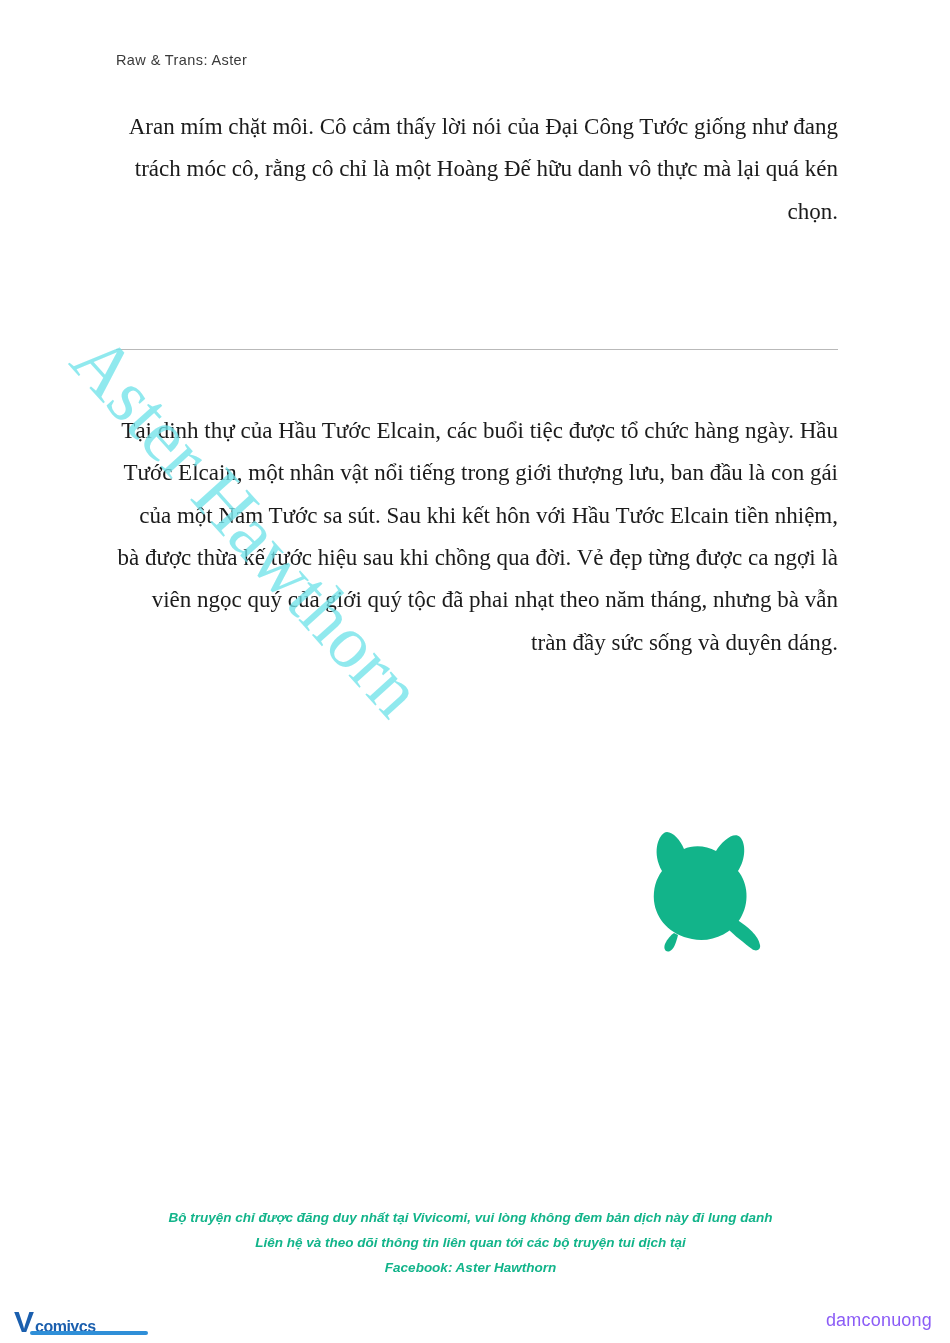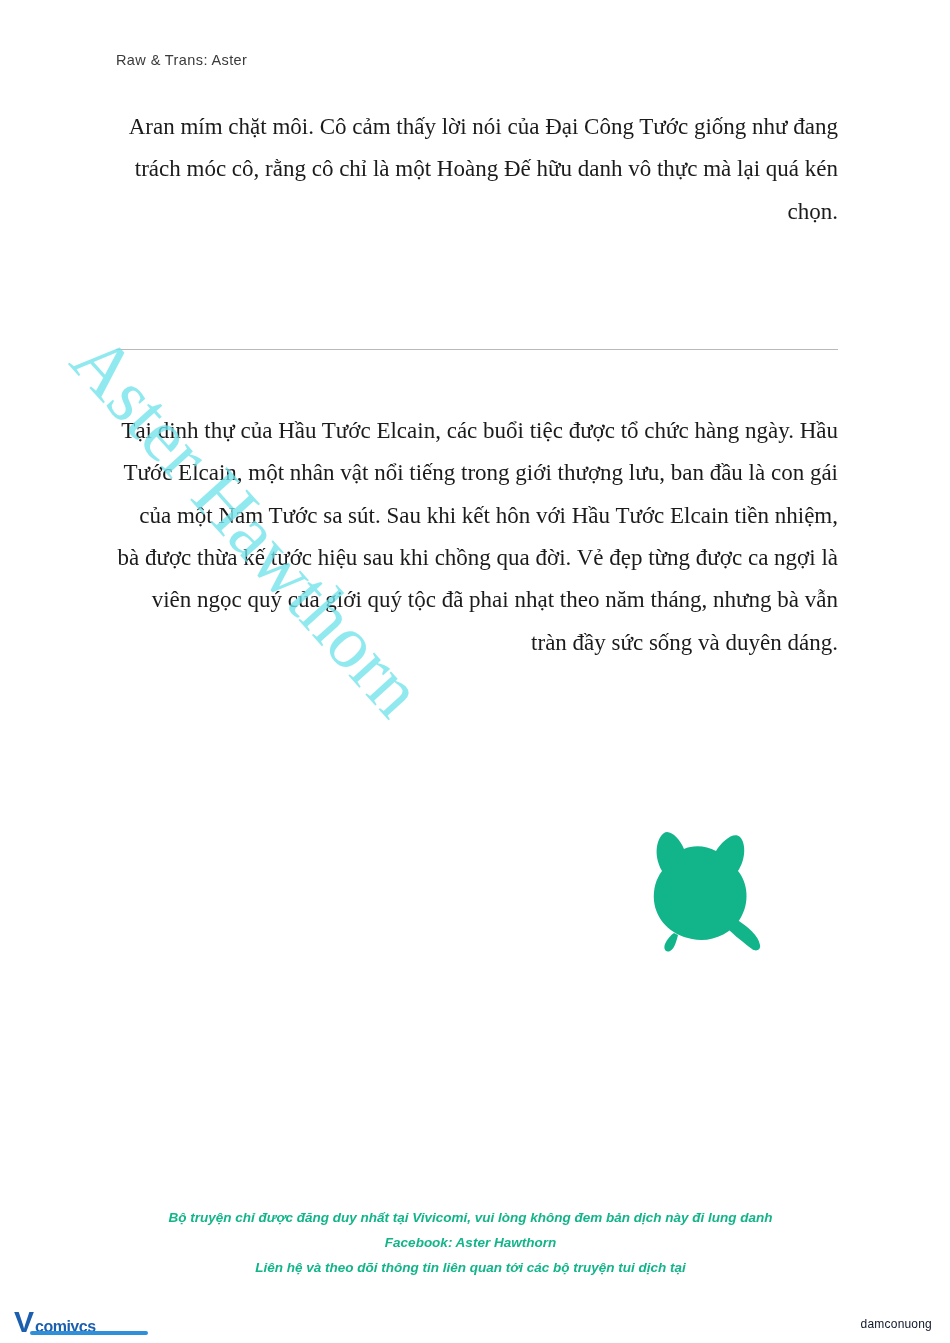--- a/index.html
+++ b/index.html
@@ -141,22 +141,22 @@
     width: 118px;
     height: 4px;
     background: #2f8fd8;
     border-radius: 2px;
   }
   .brand-right {
     position: absolute;
     right: 18px;
     bottom: 12px;
     font-family: "Liberation Sans", sans-serif;
-    font-size: 12px;
-    color: #0f172a;
+    font-size: 18px;
+    color: #8b5cf6;
     letter-spacing: 0.2px;
     margin-left: 10px;
   }
 </style>
 </head>
 <body>
 
 <div class="page">
 
   <div class="header">Raw &amp; Trans: Aster</div>
@@ -178,22 +178,22 @@
           <path d="M44 48 C34 30 40 14 46 10 C52 6 62 16 66 26 C74 22 88 22 98 28 C104 18 116 8 122 14 C128 20 128 36 120 48 C130 60 132 80 122 96 C112 112 92 120 74 116 C52 112 38 96 36 78 C35 66 38 56 44 48 Z"></path>
           <path d="M118 96 C130 104 140 112 142 122 C143 127 138 129 134 126 C126 120 116 112 110 106 Z"></path>
           <path d="M60 112 C58 120 56 126 52 128 C48 130 45 126 47 121 C49 116 53 112 56 110 Z"></path>
         </g>
       </svg>
     </div>
   </div>
 
   <div class="footer-notes">
     <div>Bộ truyện chỉ được đăng duy nhất tại Vivicomi, vui lòng không đem bản dịch này đi lung danh</div>
+    <div>Liên hệ và theo dõi thông tin liên quan tới các bộ truyện tui dịch tại</div>
     <div>Facebook: Aster Hawthorn</div>
-    <div>Liên hệ và theo dõi thông tin liên quan tới các bộ truyện tui dịch tại</div>
   </div>
 
   <div class="bottombar">
     <div class="logo">
       <span class="logo-v">V</span>
       <span class="logo-word">comiycs</span>
       <span class="logo-underline"></span>
     </div>
     <div class="brand-right">damconuong</div>
   </div>

